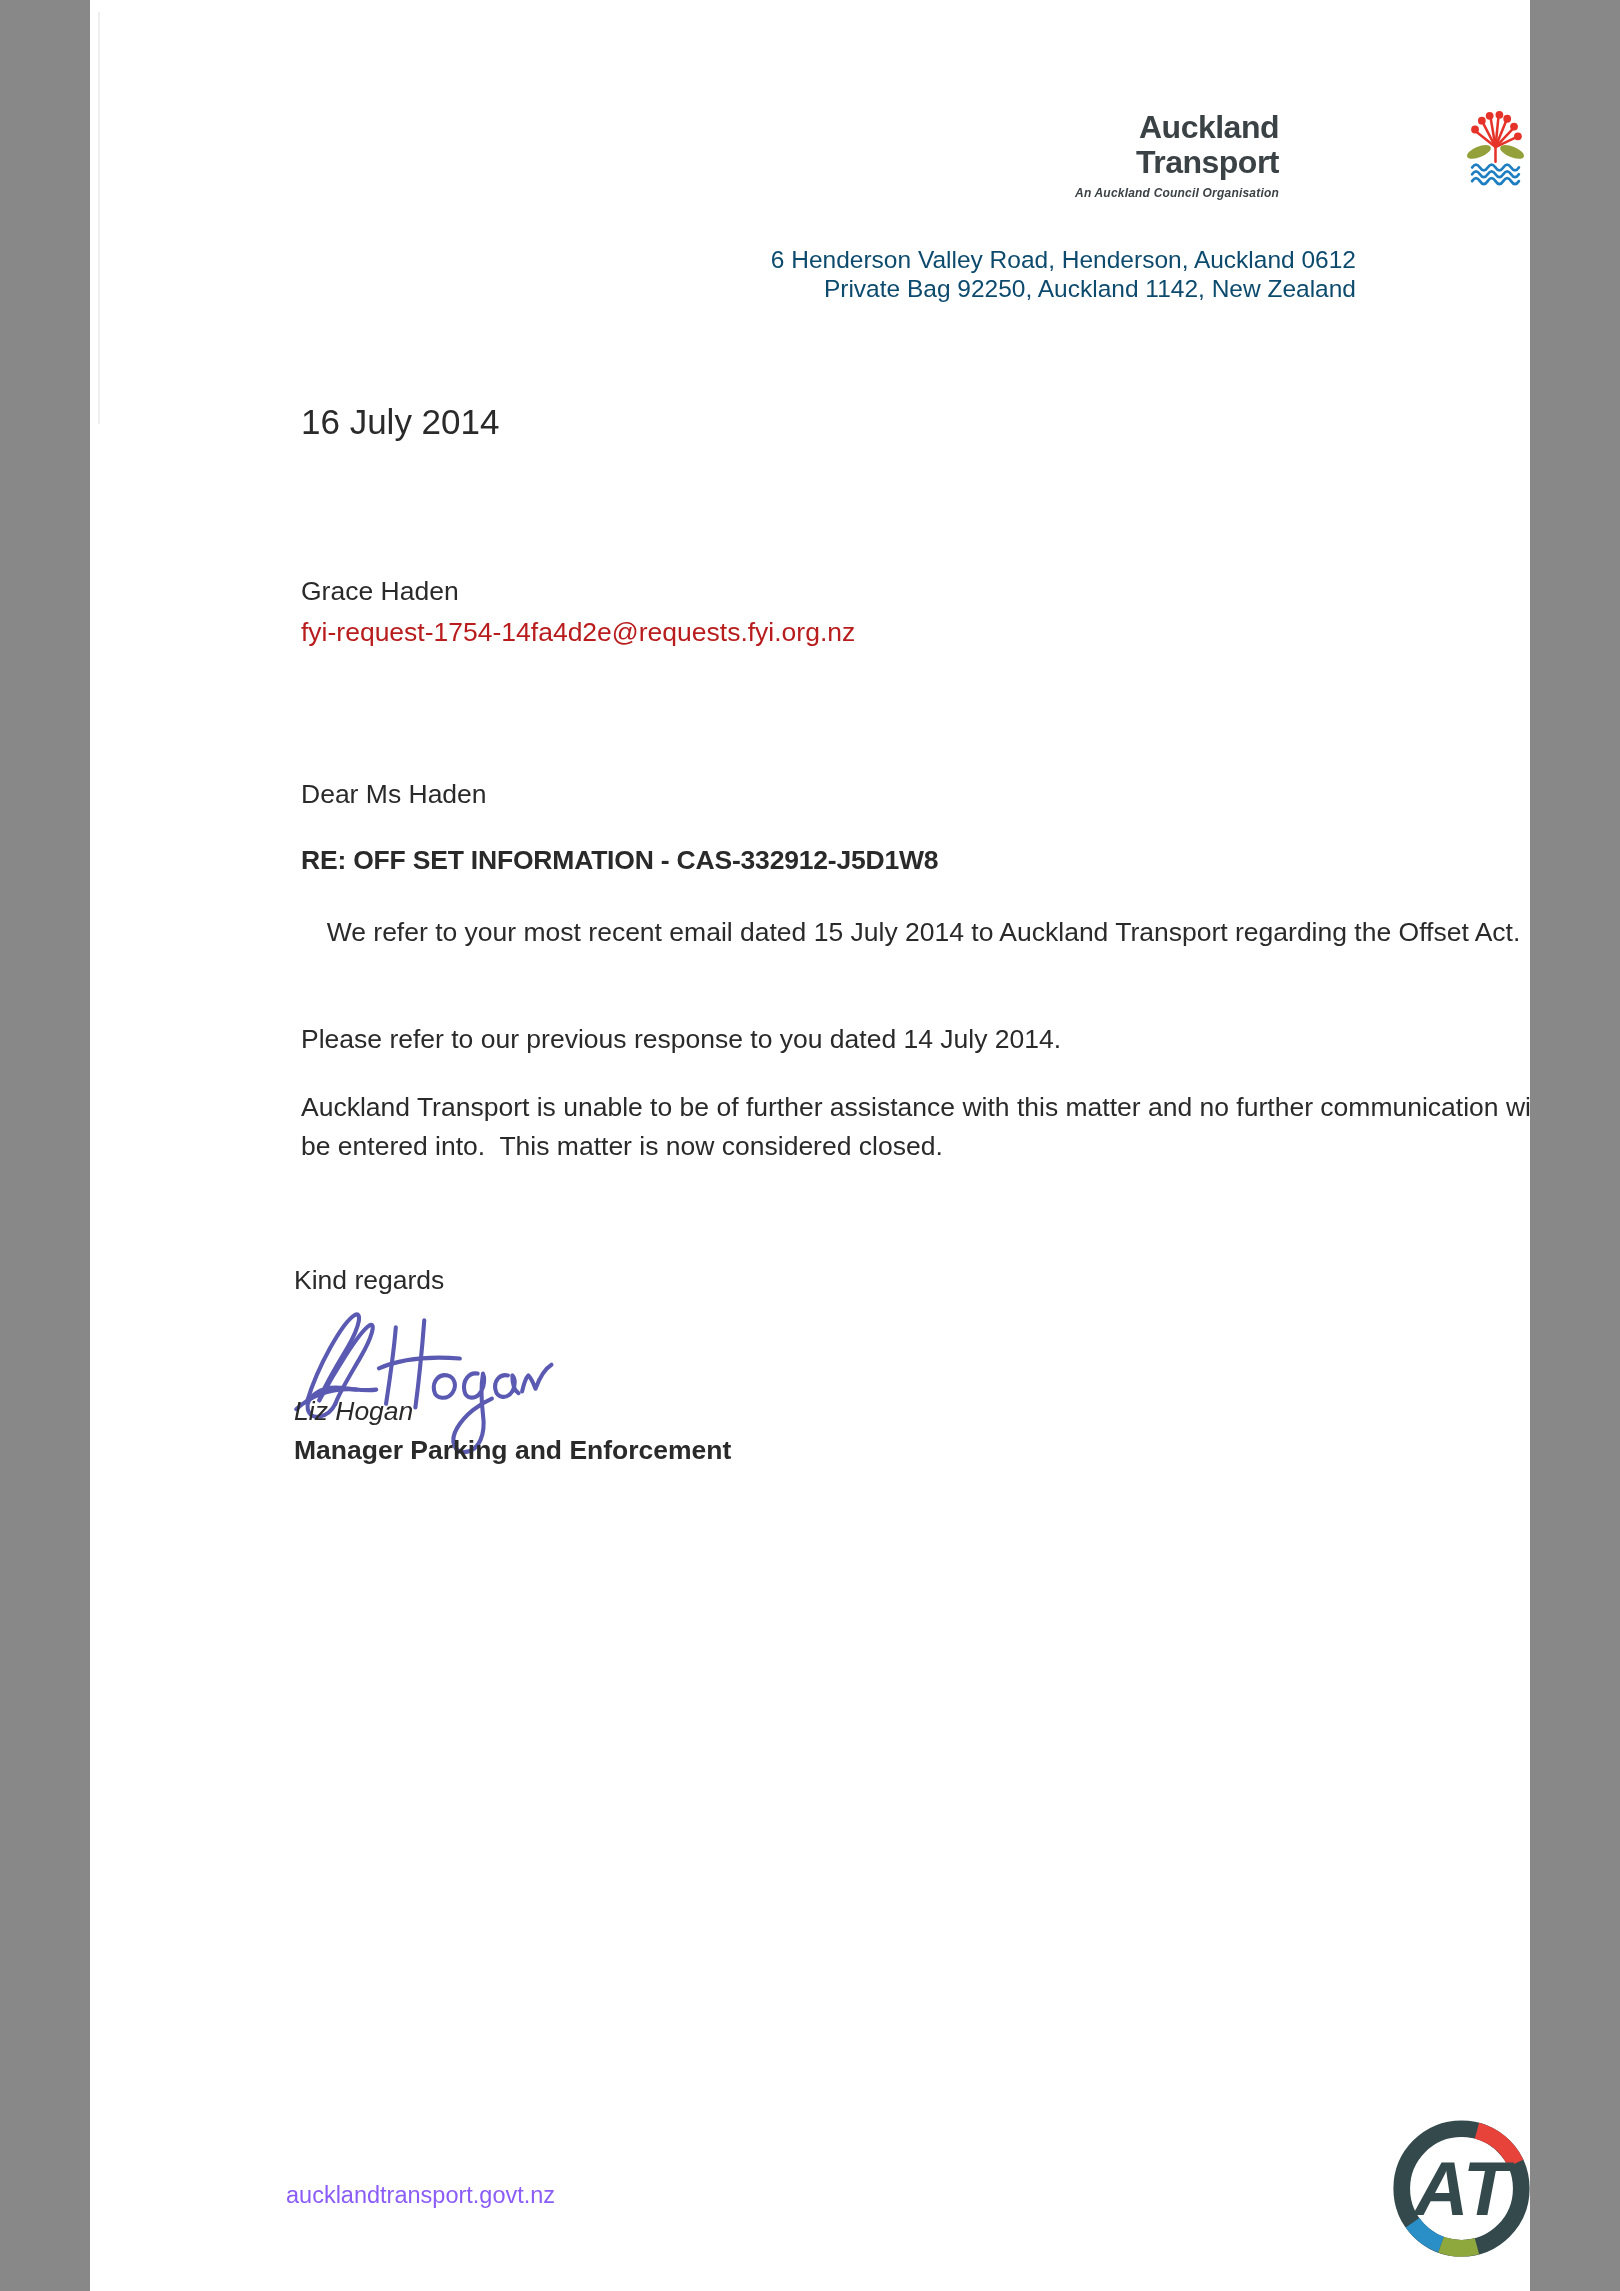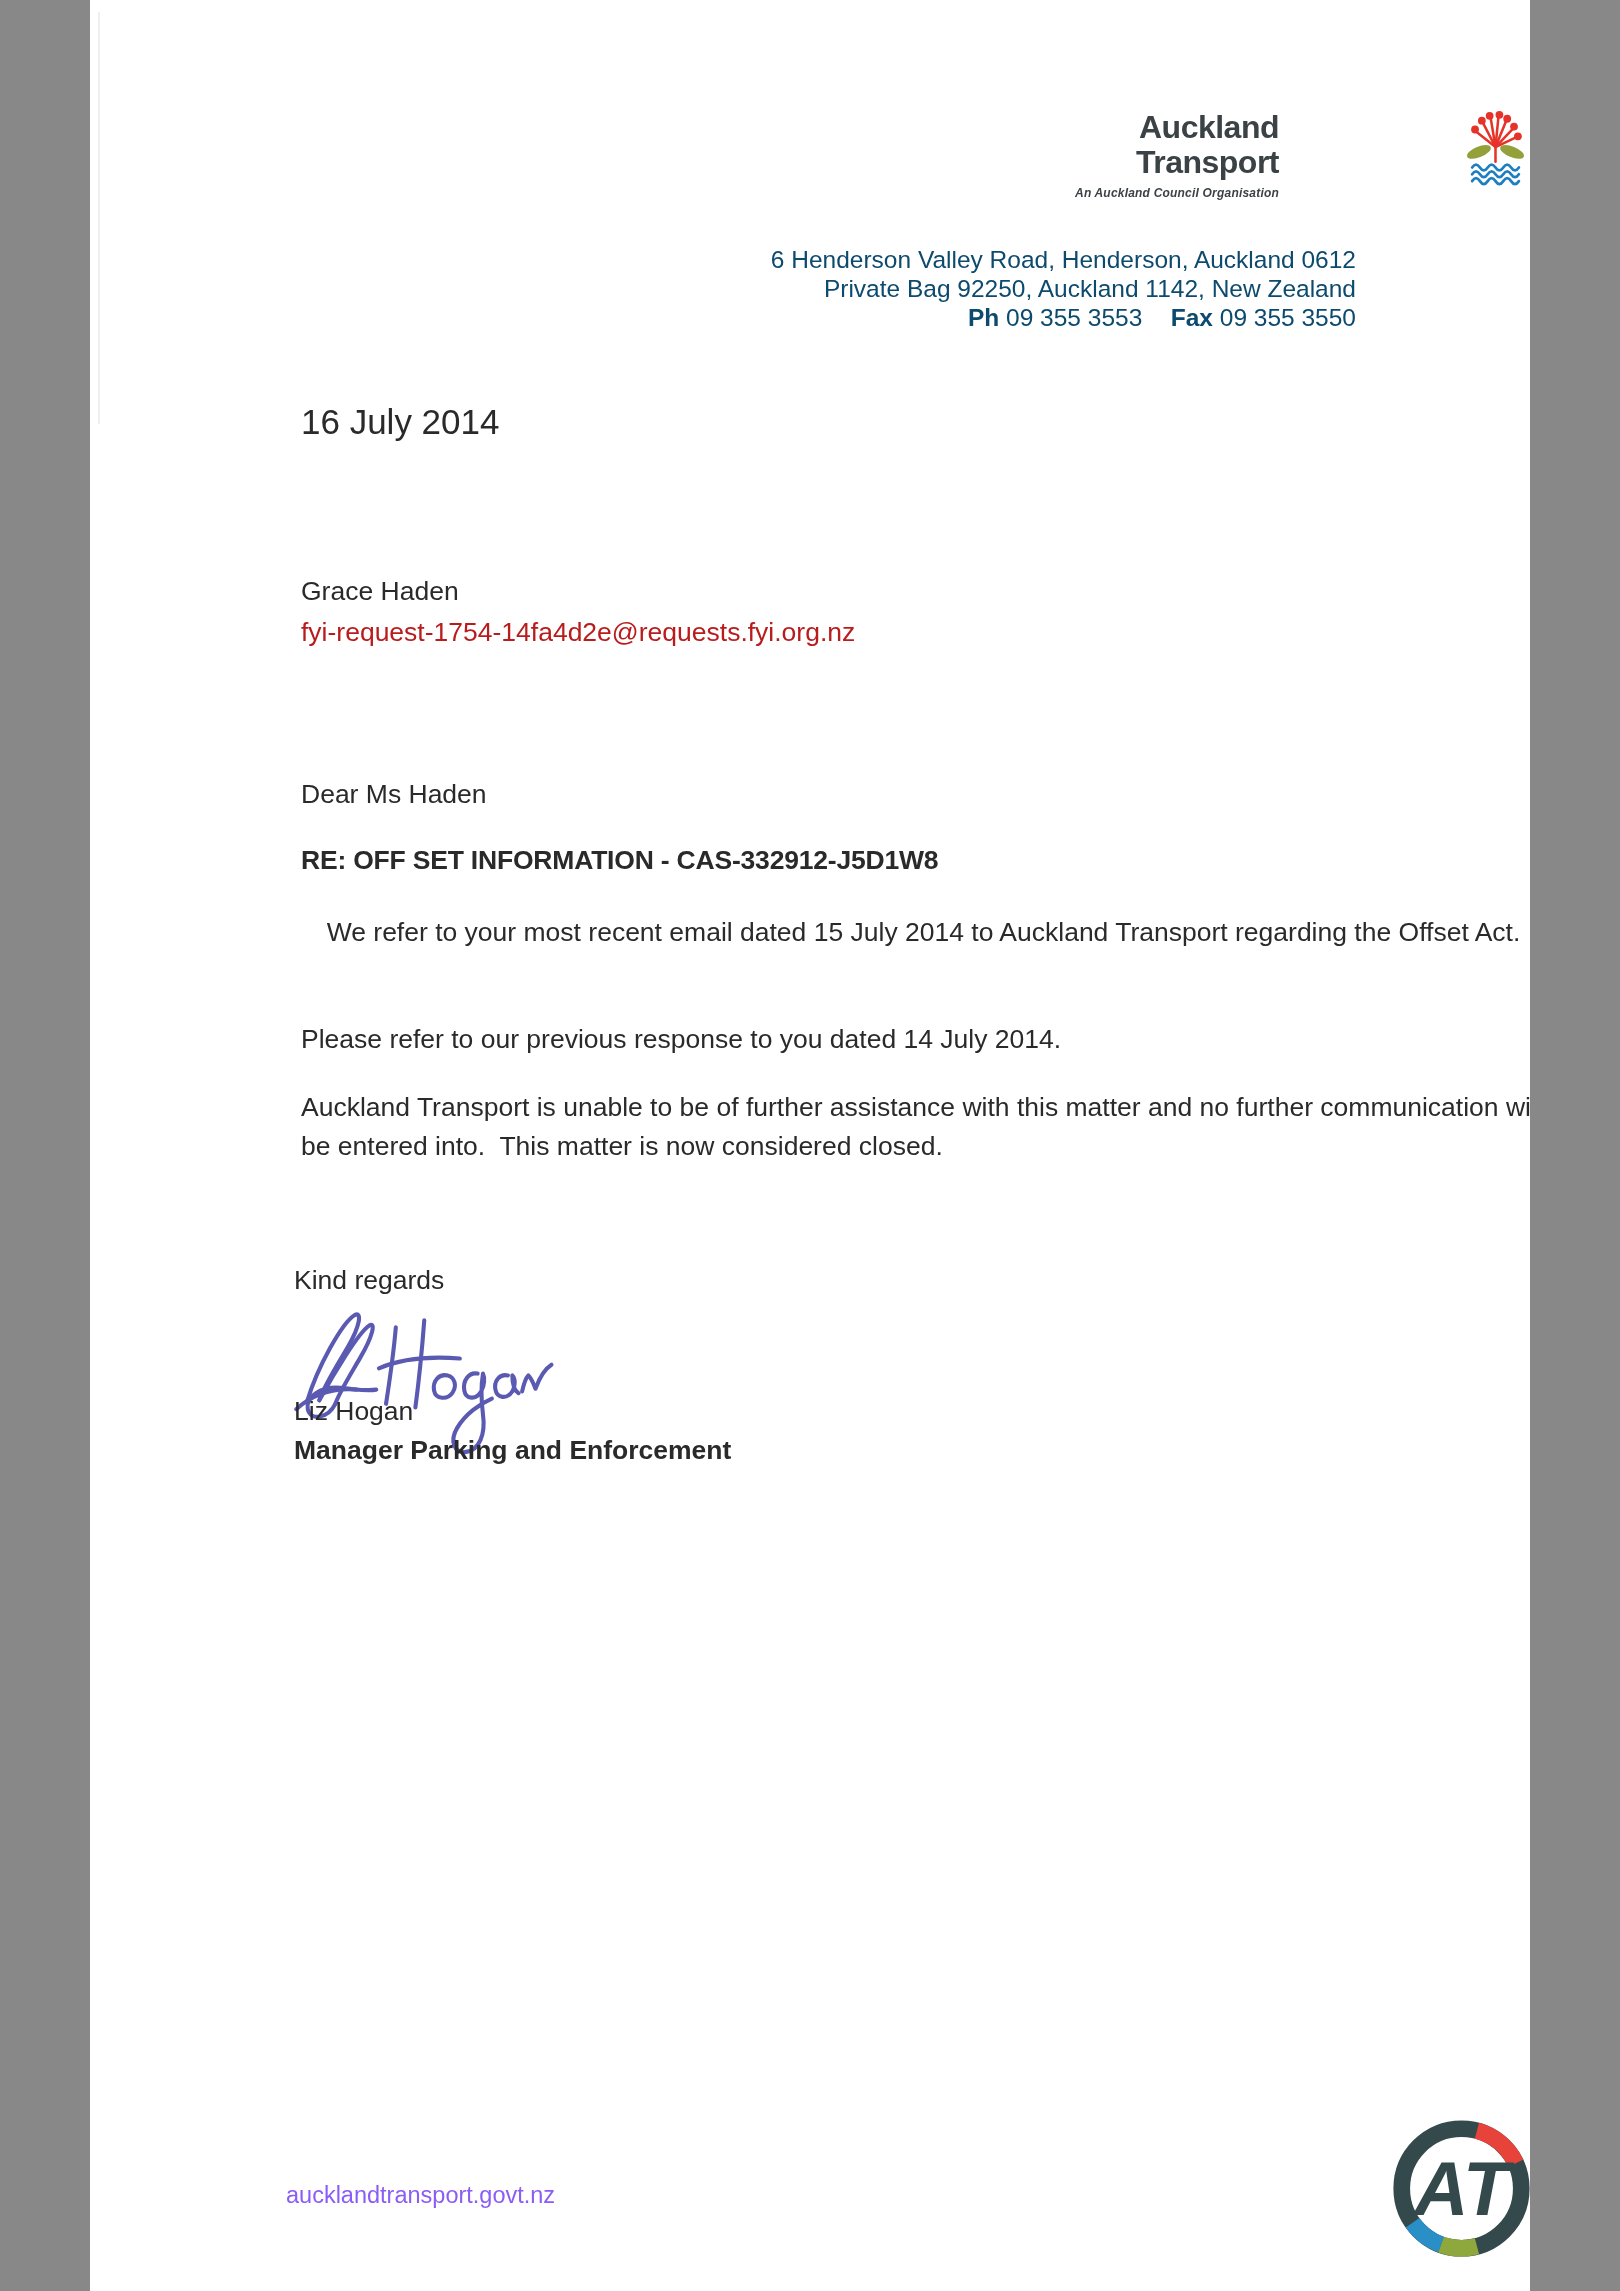--- a/index.html
+++ b/index.html
@@ -52,21 +52,21 @@
     color: #b91c1c; cursor: pointer;
   }
   .salutation { top: 779px; left: 211px; font-size: 26.5px; }
   .subject { top: 845px; left: 211px; font-size: 26.5px; font-weight: bold; letter-spacing: -0.2px; }
   .para { left: 211px; width: 1245px; font-size: 26.5px; line-height: 39px; white-space: pre-wrap; }
   .para-1 { top: 913px; text-align: center; }
   .para-2 { top: 1020px; }
   .para-3 { top: 1088px; }
   .closing { top: 1265px; left: 204px; font-size: 26.5px; }
   .signature-svg { top: 1290px; left: 199px; }
-  .signer-name { top: 1396px; left: 204px; font-size: 26.5px; }
+  .signer-name { top: 1396px; left: 204px; font-size: 26.5px; font-style: italic; }
   .signer-title { top: 1435px; left: 204px; font-size: 26.5px; font-weight: bold; }
   
   .website { top: 2182px; left: 196px; font-size: 23.5px; color: #8b5cf6; }
   .at-logo { top: 2119px; left: 1302px; }
 </style>
 </head>
 <body>
 
 <div class="page">
 
@@ -108,26 +108,20 @@
     <g stroke="#1e7ec2" stroke-width="2.8" fill="none" stroke-linecap="round">
       <path d="M7,59 q4,-6 8,0 t8,0 t8,0 t8,0 t8,0 t8,0"></path>
       <path d="M7,66 q4,-6 8,0 t8,0 t8,0 t8,0 t8,0 t8,0"></path>
       <path d="M7,73 q4,-6 8,0 t8,0 t8,0 t8,0 t8,0 t8,0"></path>
     </g>
   </svg>
 
   <div class="abs address-block">
     <div>6 Henderson Valley Road, Henderson, Auckland 0612</div>
     <div>Private Bag 92250, Auckland 1142, New Zealand</div>
-    <div>
-      <b>Ph</b>
-      <span>09 355 3553</span><span class="phfax-gap"></span>
-      <b>Fax</b>
-      <span>09 355 3550</span>
-    </div>
   </div>
 
   <div class="abs date">16 July 2014</div>
 
   <div class="abs recipient-name">Grace Haden</div>
   <a class="abs recipient-email">fyi-request-1754-14fa4d2e@requests.fyi.org.nz</a>
 
   <div class="abs salutation">Dear Ms Haden</div>
   <div class="abs subject">RE: OFF SET INFORMATION - CAS-332912-J5D1W8</div>
 

